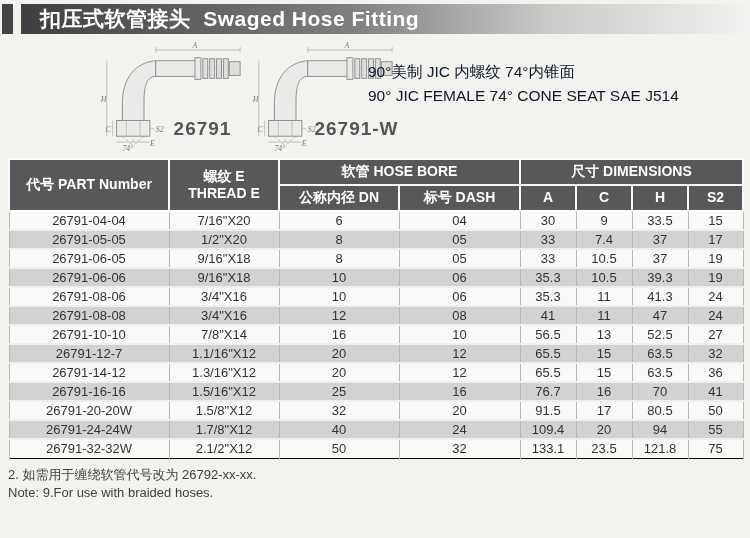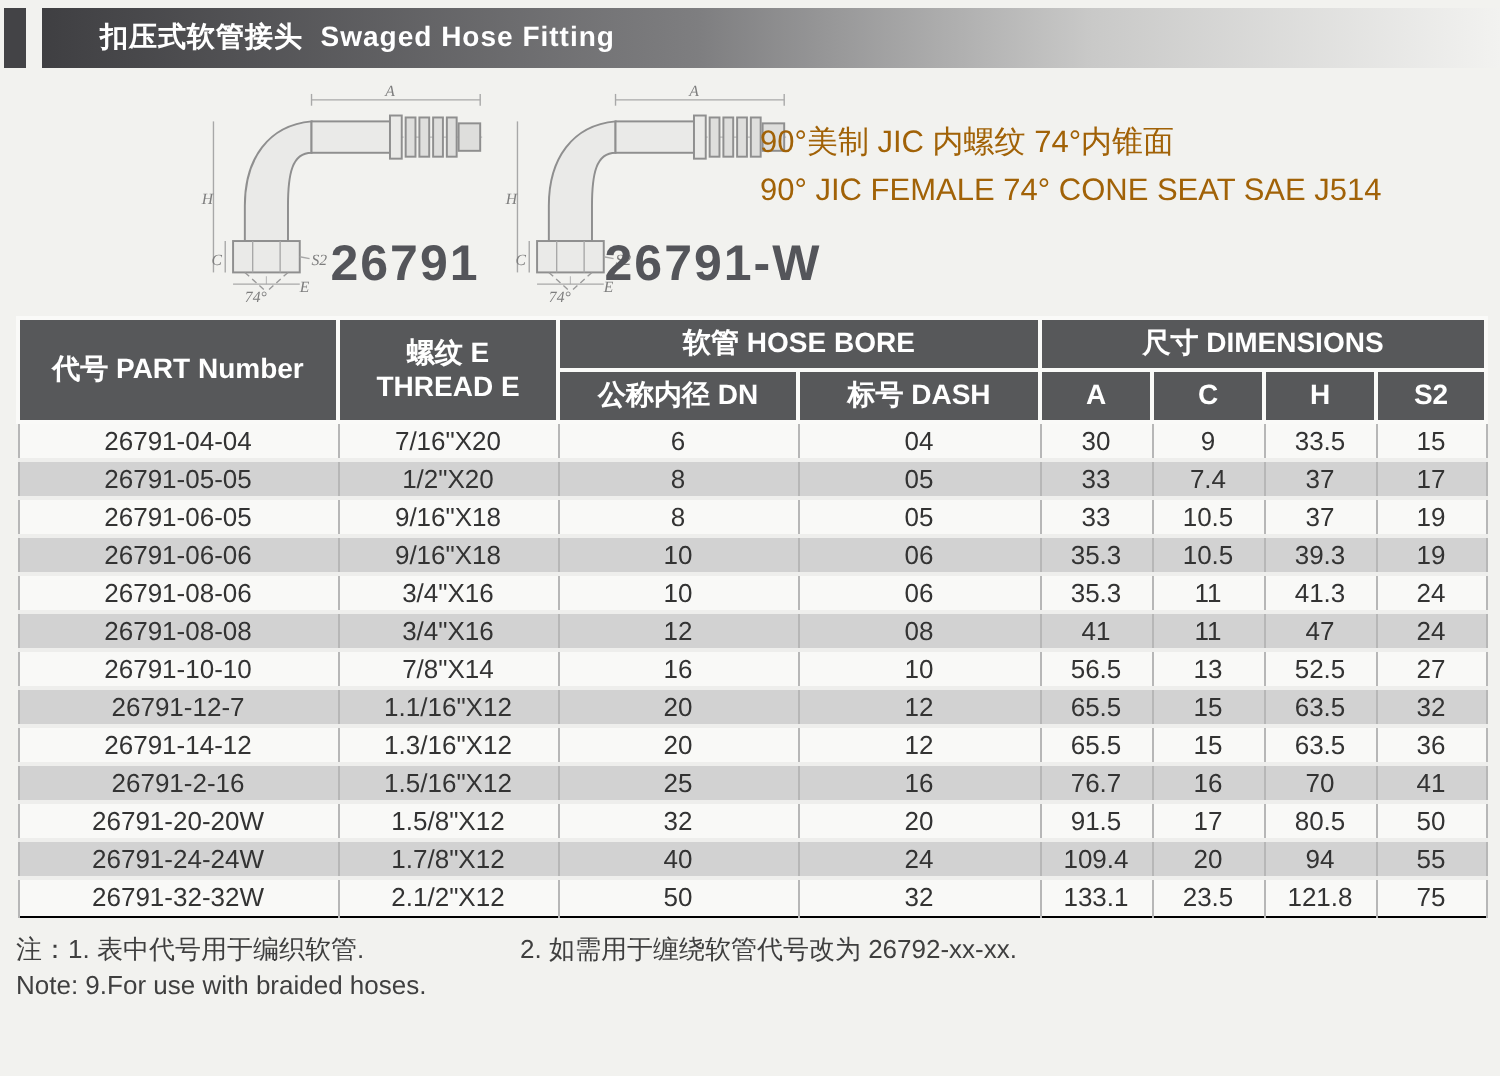--- a/index.html
+++ b/index.html
@@ -17,30 +17,30 @@
     position:relative;
   }
   
   .title-wrap{position:relative;height:30px;margin-top:4px;}
   .accent{position:absolute;left:2px;top:0;width:11px;height:30px;background:var(--accent-bar);}
   .title-bar{
     position:absolute;left:21px;top:0;right:0;height:30px;
     background:linear-gradient(90deg,var(--title-bar-dark) 0%,#7e7e80 45%,#c9c9c8 72%,var(--title-bar-light) 100%);
     display:flex;align-items:center;
   }
-  .title-text{color:var(--title-text);font-size:14px;font-weight:bold;padding-left:29px;letter-spacing:.5px;white-space:pre;}
+  .title-text{color:var(--title-text);font-size:21px;font-weight:bold;padding-left:19px;letter-spacing:.5px;white-space:pre;}
   
   .diagrams{position:relative;height:124px;}
   .fitting-svg{position:absolute;top:6px;}
   .svg-left{left:93px;}
   .svg-right{left:245px;}
-  .model-label{position:absolute;top:84px;font-size:25px;font-weight:bold;color:var(--model-label-text);text-align:center;letter-spacing:1px;}
+  .model-label{position:absolute;top:84px;font-size:19px;font-weight:bold;color:var(--model-label-text);text-align:center;letter-spacing:1px;}
   .model-left{left:145px;width:115px;}
   .model-right{left:284px;width:145px;}
-  .desc{position:absolute;left:380px;top:26px;font-size:15.5px;color:#a16207;line-height:24px;}
+  .desc{position:absolute;left:368px;top:26px;font-size:15.5px;color:#0f172a;line-height:24px;}
   
   table{border-collapse:collapse;margin-left:8px;width:734px;table-layout:fixed;border:1px solid #000000;}
   thead th{
     background:var(--table-header-bg);color:var(--table-header-text);
     font-size:14px;font-weight:600;border:2px solid #fafaf8;height:26px;
     text-align:center;vertical-align:middle;line-height:1.25;
   }
   tbody td{
     font-size:13px;text-align:center;height:19px;line-height:1;
     border-left:1px solid #b7b7b7;border-right:1px solid #b7b7b7;
@@ -255,21 +255,21 @@
         <td>26791-14-12</td>
         <td>1.3/16"X12</td>
         <td>20</td>
         <td>12</td>
         <td>65.5</td>
         <td>15</td>
         <td>63.5</td>
         <td>36</td>
       </tr>
       <tr class="shaded">
-        <td>26791-2-16</td>
+        <td>26791-16-16</td>
         <td>1.5/16"X12</td>
         <td>25</td>
         <td>16</td>
         <td>76.7</td>
         <td>16</td>
         <td>70</td>
         <td>41</td>
       </tr>
       <tr>
         <td>26791-20-20W</td>
@@ -299,19 +299,18 @@
         <td>133.1</td>
         <td>23.5</td>
         <td>121.8</td>
         <td>75</td>
       </tr>
     </tbody>
 </table>
 
 <div class="notes">
   <div class="note-line">
-    <span class="c1">注：1. 表中代号用于编织软管.</span>
     <span>2. 如需用于缠绕软管代号改为 26792-xx-xx.</span>
   </div>
   <div class="note-line">
     <span class="c1">Note: 9.For use with braided hoses.</span>
   </div>
 </div>
 
 </body></html>

